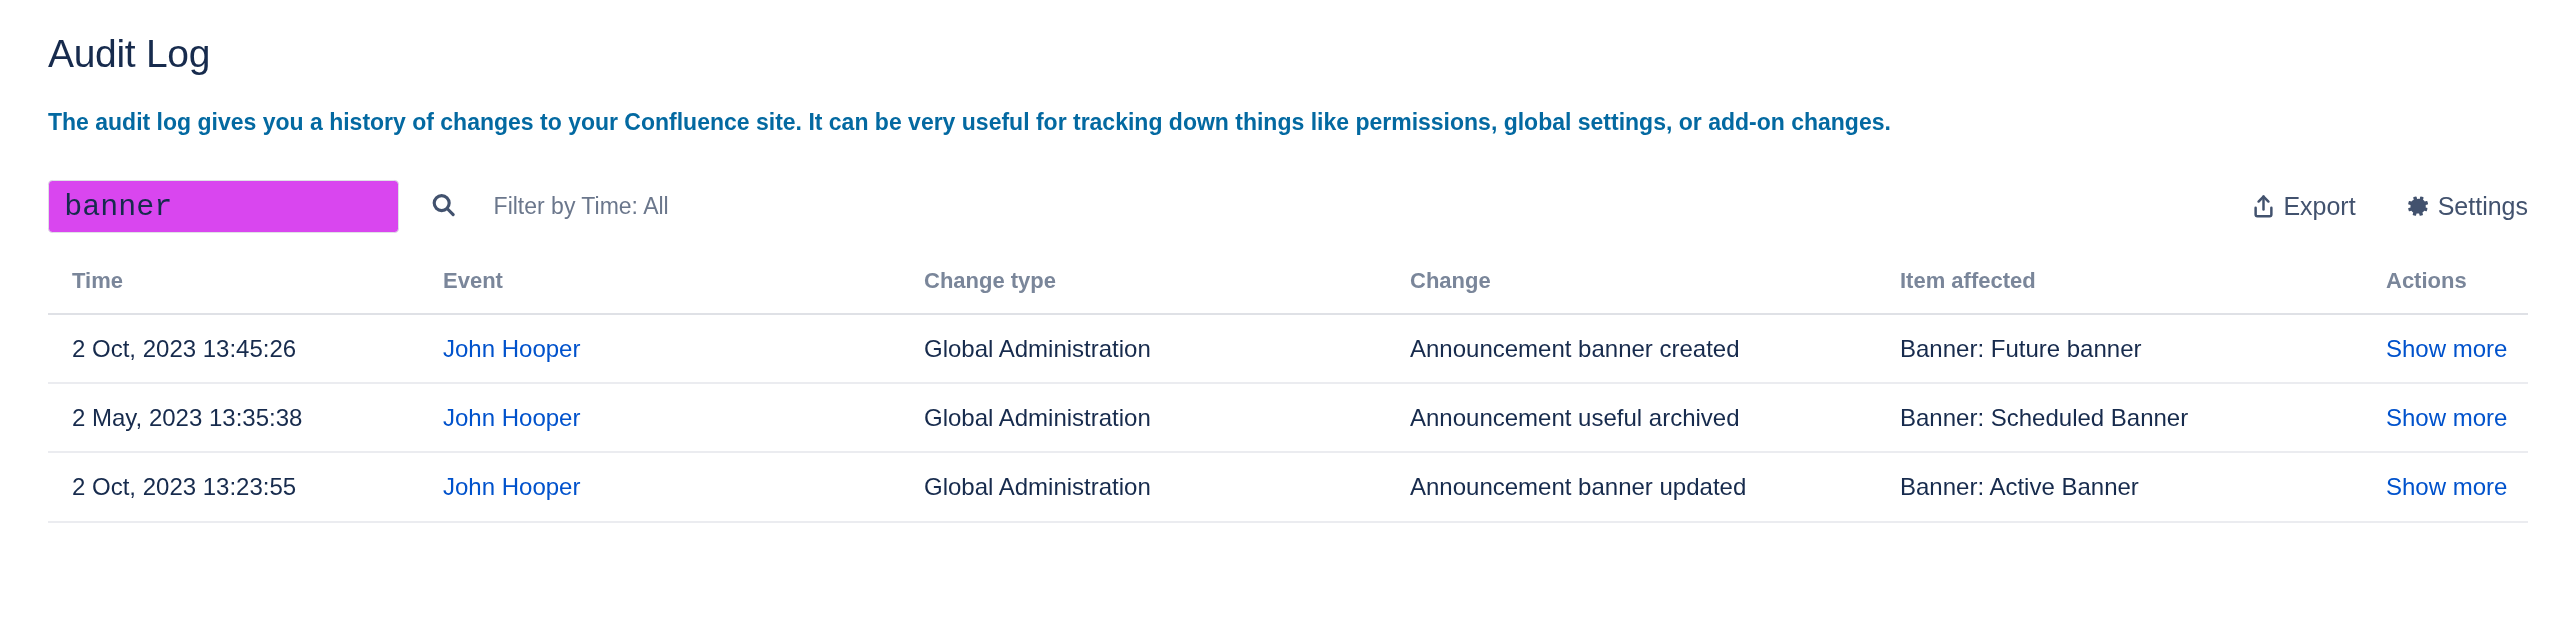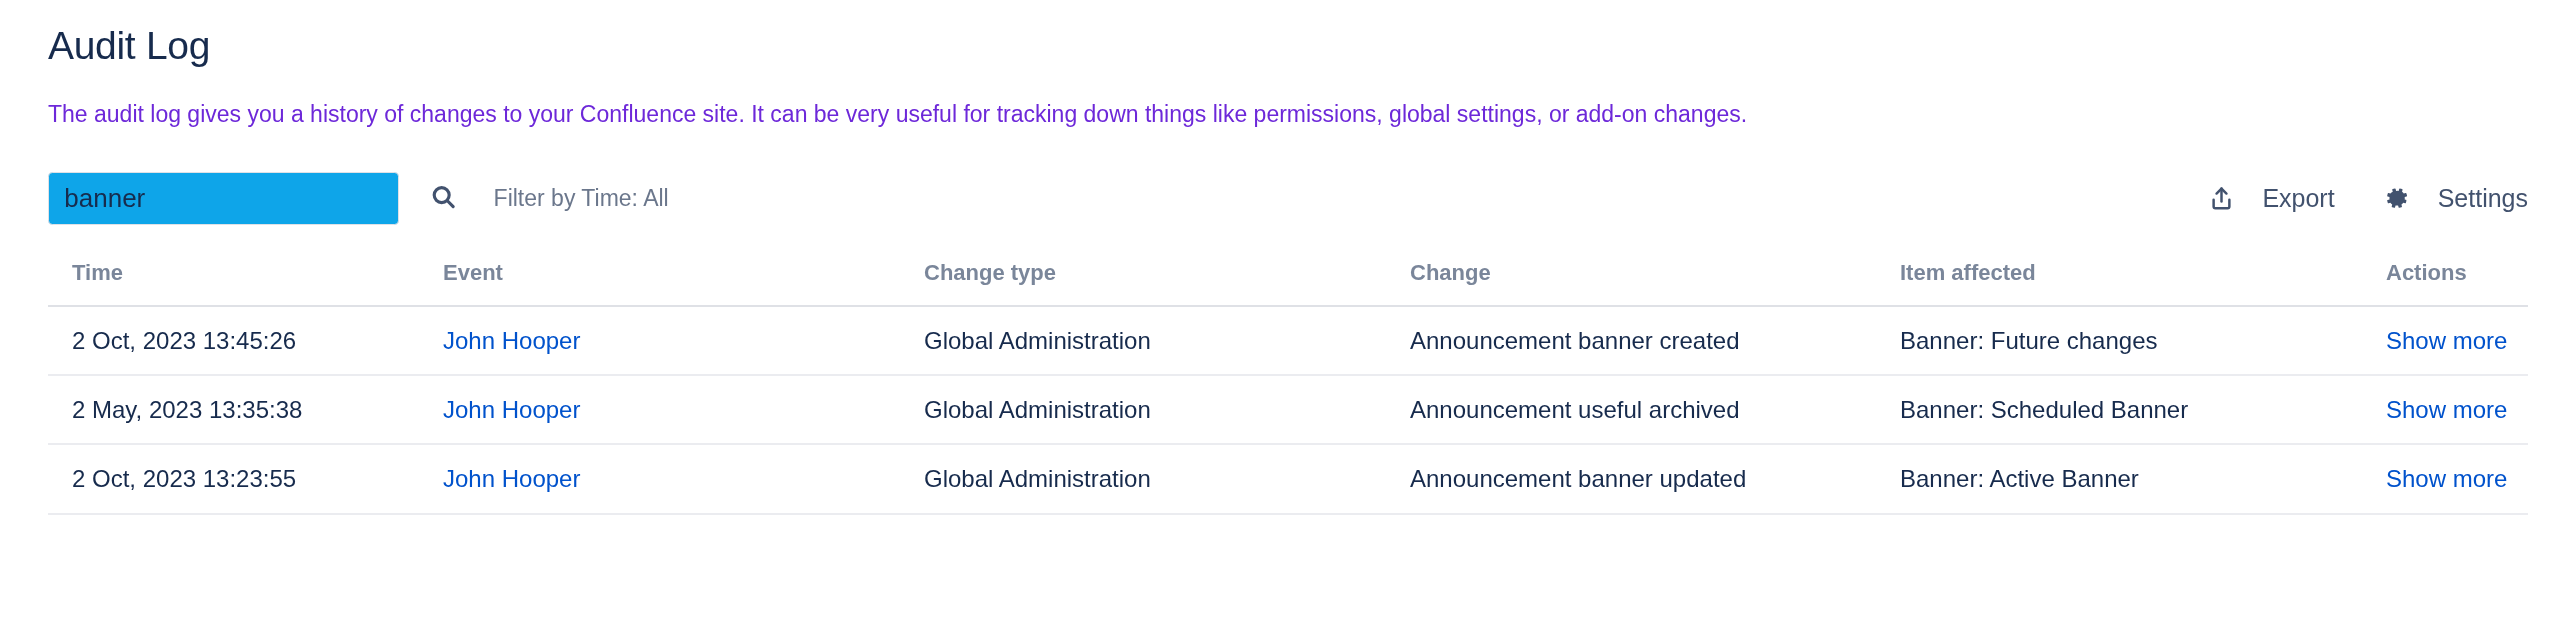--- a/index.html
+++ b/index.html
@@ -14,39 +14,39 @@
     color: #172B4D;
     -webkit-font-smoothing: antialiased;
     overflow: hidden;
   }
 
   .page {
     position: relative;
     width: 2576px;
     height: 458px;
     box-sizing: border-box;
-    padding: 0 48px 0 48px;
+    padding: 8px 48px 0 48px;
   }
 
   
   .page-title {
     font-size: 39px;
     font-weight: 500;
     color: #172B4D;
     letter-spacing: -0.3px;
     margin: 0;
     padding-top: 24px;
     line-height: 1.15;
   }
 
   
   .page-description {
     font-size: 23px;
-    font-weight: 400;
-    color: #6d28d9;
+    font-weight: 700;
+    color: #0369a1;
     line-height: 1.4;
     margin: 0;
     padding-top: 29px;
   }
 
   
   .toolbar {
     display: flex;
     align-items: center;
     margin-top: 41px;
@@ -62,23 +62,23 @@
     margin-left: auto;
     gap: 49px;
   }
 
   .search-input {
     width: 351px;
     height: 53px;
     box-sizing: border-box;
     border: 1.7px solid #DFE1E6;
     border-radius: 4.3px;
-    background: #0ea5e9;
-    font-family: Liberation Sans, sans-serif;
-    font-size: 26px;
+    background: #d946ef;
+    font-family: Liberation Mono, monospace;
+    font-size: 30px;
     color: #172B4D;
     padding: 0 15.3px;
     outline: none;
   }
   .search-input::placeholder { color: #7A869A; }
 
   .search-icon-btn {
     margin-left: 25.6px;
     width: 37px;
     height: 37px;
@@ -95,21 +95,21 @@
     margin-left: 32px;
     font-size: 23px;
     color: #6B778C;
     white-space: nowrap;
     cursor: pointer;
   }
 
   .tool-btn {
     display: flex;
     align-items: center;
-    gap: 27px;
+    gap: 6px;
     background: none;
     border: none;
     padding: 0;
     cursor: pointer;
     font-family: "Liberation Sans", sans-serif;
     font-size: 25px;
     color: #42526E;
     white-space: nowrap;
   }
   .tool-btn .glyph {
@@ -219,21 +219,21 @@
         <th class="col-item">Item affected</th>
         <th class="col-actions">Actions</th>
       </tr>
     </thead>
     <tbody>
       <tr>
         <td class="col-time">2 Oct, 2023 13:45:26</td>
         <td><span class="link">John Hooper</span></td>
         <td>Global Administration</td>
         <td>Announcement banner created</td>
-        <td>Banner: Future changes</td>
+        <td>Banner: Future banner</td>
         <td><span class="link">Show more</span></td>
       </tr>
       <tr>
         <td class="col-time">2 May, 2023 13:35:38</td>
         <td><span class="link">John Hooper</span></td>
         <td>Global Administration</td>
         <td>Announcement useful archived</td>
         <td>Banner: Scheduled Banner</td>
         <td><span class="link">Show more</span></td>
       </tr>

